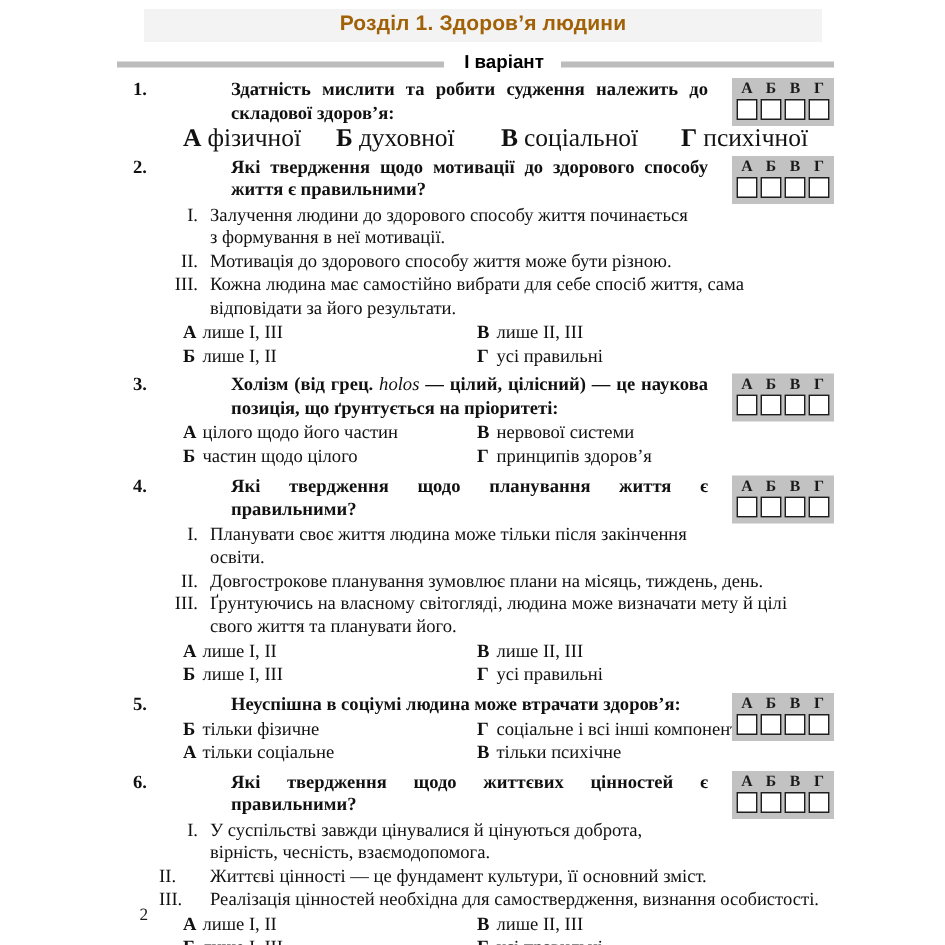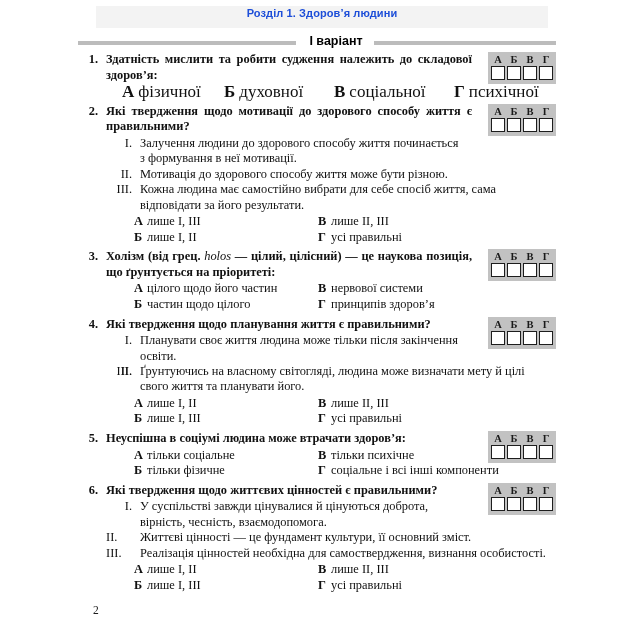--- a/index.html
+++ b/index.html
@@ -33,23 +33,23 @@
     background: #f3f3f3;
   }
   .chapter-title {
     position: absolute;
     left: 96px;
     top: 7px;
     width: 452px;
     text-align: center;
     font-family: "Liberation Sans", "DejaVu Sans", sans-serif;
     font-weight: bold;
-    font-size: 11px;
+    font-size: 14px;
     letter-spacing: .1px;
-    color: #1d4ed8;
+    color: #a16207;
   }
 
   .variant-row {
     position: absolute;
     left: 78px;
     top: 33px;
     width: 478px;
     height: 16px;
   }
   .variant-rule {
@@ -97,20 +97,21 @@
   }
   .q-body {
     margin-left: 28px;
   }
   .stem {
     font-weight: bold;
     font-size: 12.4px;
     line-height: 15.6px;
     text-align: justify;
     padding-right: 84px;
+    margin-left: 48px;
   }
   .stem .ital { font-style: italic; font-weight: normal; }
 
   
   .romans {
     margin-top: 1px;
     padding-right: 6px;
   }
   .roman {
     position: relative;
@@ -142,21 +143,21 @@
   }
   .opt {
     position: absolute;
     top: 0;
   }
   .opt .ltr {
     font-weight: bold;
     display: inline-block;
     width: 13px;
   }
-  .opt.c1 { left: 28px; }
+  .opt.c1 { left: 16px; }
   .opt.c2 { left: 212px; }
 
   
   .inline-opts {
     font-size: 17px;
     line-height: 15.6px;
     margin-top: 1px;
     position: relative;
     height: 15.6px;
   }
@@ -311,21 +312,21 @@
             <i></i>
           </div>
         </div>
       </div>
       <div class="q">
         <div class="q-num">4.</div>
         <div class="q-body">
           <div class="stem">Які твердження щодо планування життя є правильними?</div>
           <div class="romans">
             <div class="roman narrow"><span class="rn">I.</span><span>Планувати своє життя людина може тільки після</span> <span>закінчення освіти.</span></div>
-            <div class="roman"><span class="rn">II.</span></div>
+            <div class="roman"><span class="rn">II.</span><span>Довгострокове планування зумовлює плани на місяць, тиждень, день.</span></div>
             <div class="roman"><span class="rn">III.</span><span>Ґрунтуючись на власному світогляді, людина може визначати мету</span> <span>й цілі свого життя та планувати його.</span></div>
           </div>
           <div class="opts">
             <div class="optrow">
               <span class="opt c1"><b class="ltr">А</b><span>лише I, II</span></span>
               <span class="opt c2"><b class="ltr">В</b><span>лише II, III</span></span>
             </div>
             <div class="optrow">
               <span class="opt c1"><b class="ltr">Б</b><span>лише I, III</span></span>
               <span class="opt c2"><b class="ltr">Г</b><span>усі правильні</span></span>
@@ -346,26 +347,26 @@
             <i></i>
           </div>
         </div>
       </div>
       <div class="q">
         <div class="q-num">5.</div>
         <div class="q-body">
           <div class="stem">Неуспішна в соціумі людина може втрачати здоров’я:</div>
           <div class="opts">
             <div class="optrow">
+              <span class="opt c1"><b class="ltr">Б</b><span>тільки фізичне</span></span>
+              <span class="opt c2"><b class="ltr">Г</b><span>соціальне і всі інші компоненти</span></span>
+            </div>
+            <div class="optrow">
               <span class="opt c1"><b class="ltr">А</b><span>тільки соціальне</span></span>
               <span class="opt c2"><b class="ltr">В</b><span>тільки психічне</span></span>
-            </div>
-            <div class="optrow">
-              <span class="opt c1"><b class="ltr">Б</b><span>тільки фізичне</span></span>
-              <span class="opt c2"><b class="ltr">Г</b><span>соціальне і всі інші компоненти</span></span>
             </div>
           </div>
         </div>
         <div class="ansbox" style="right: 0px; top: 0px;">
           <div class="ans-letters">
             <span>А</span>
             <span>Б</span>
             <span>В</span>
             <span>Г</span>
           </div>

